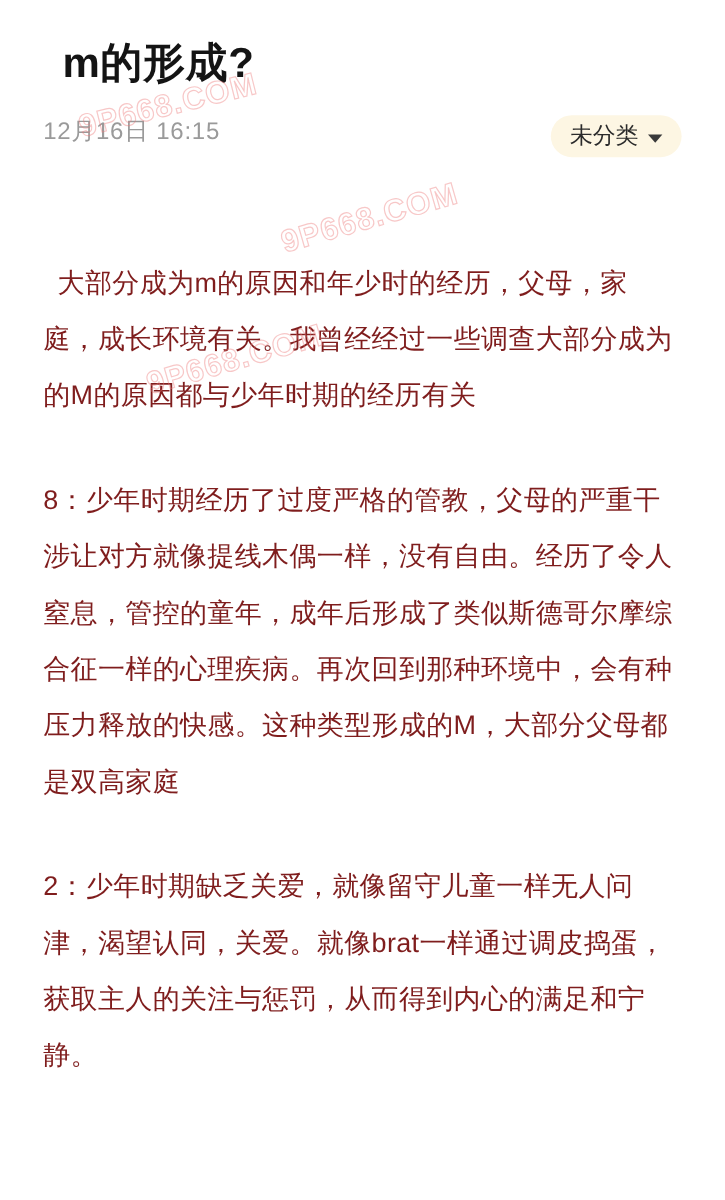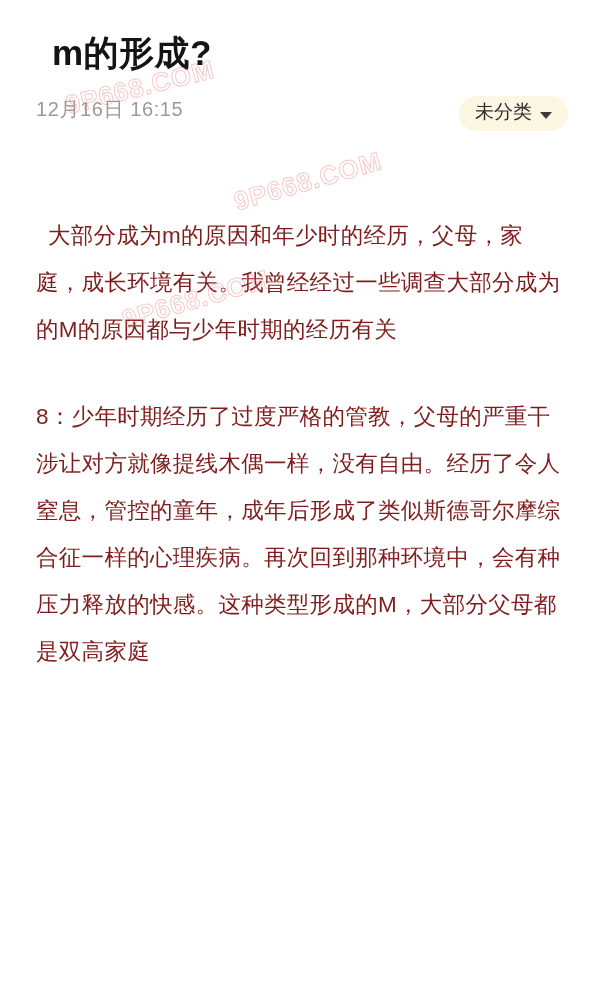--- a/index.html
+++ b/index.html
@@ -55,21 +55,20 @@
     align-items: center;
     gap: 8px;
     background: #fdf6e3;
     color: #2b2b2b;
     border-radius: 19px;
     padding: 8px 16px;
     font-size: 19px;
     line-height: 1;
     cursor: pointer;
     user-select: none;
-    font-family: Liberation Mono, monospace;
   }
   .chev {
     display: inline-block;
     width: 0;
     height: 0;
     border-left: 6px solid transparent;
     border-right: 6px solid transparent;
     border-top: 7px solid #3a3a3a;
     position: relative;
     top: 2px;
@@ -135,19 +134,20 @@
     <div class="date">12月16日 16:15</div>
     <div class="category-chip">
       <span>未分类</span>
       <span class="chev"></span>
     </div>
   </div>
 
   <div class="article">
     <p class="para indent">大部分成为m的原因和年少时的经历，父母，家庭，成长环境有关。我曾经经过一些调查大部分成为的M的原因都与少年时期的经历有关</p>
     <p class="para">8：少年时期经历了过度严格的管教，父母的严重干涉让对方就像提线木偶一样，没有自由。经历了令人窒息，管控的童年，成年后形成了类似斯德哥尔摩综合征一样的心理疾病。再次回到那种环境中，会有种压力释放的快感。这种类型形成的M，大部分父母都是双高家庭</p>
+    <p class="para">2：少年时期缺乏关爱，就像留守儿童一样无人问津，渴望认同，关爱。就像brat一样通过调皮捣蛋，获取主人的关注与惩罚，从而得到内心的满足和宁静。</p>
   </div>
 
   <div class="wm wm-1">9P668.COM</div>
   <div class="wm wm-2">9P668.COM</div>
   <div class="wm wm-3">9P668.COM</div>
 
 </div>
 
 </body></html>

